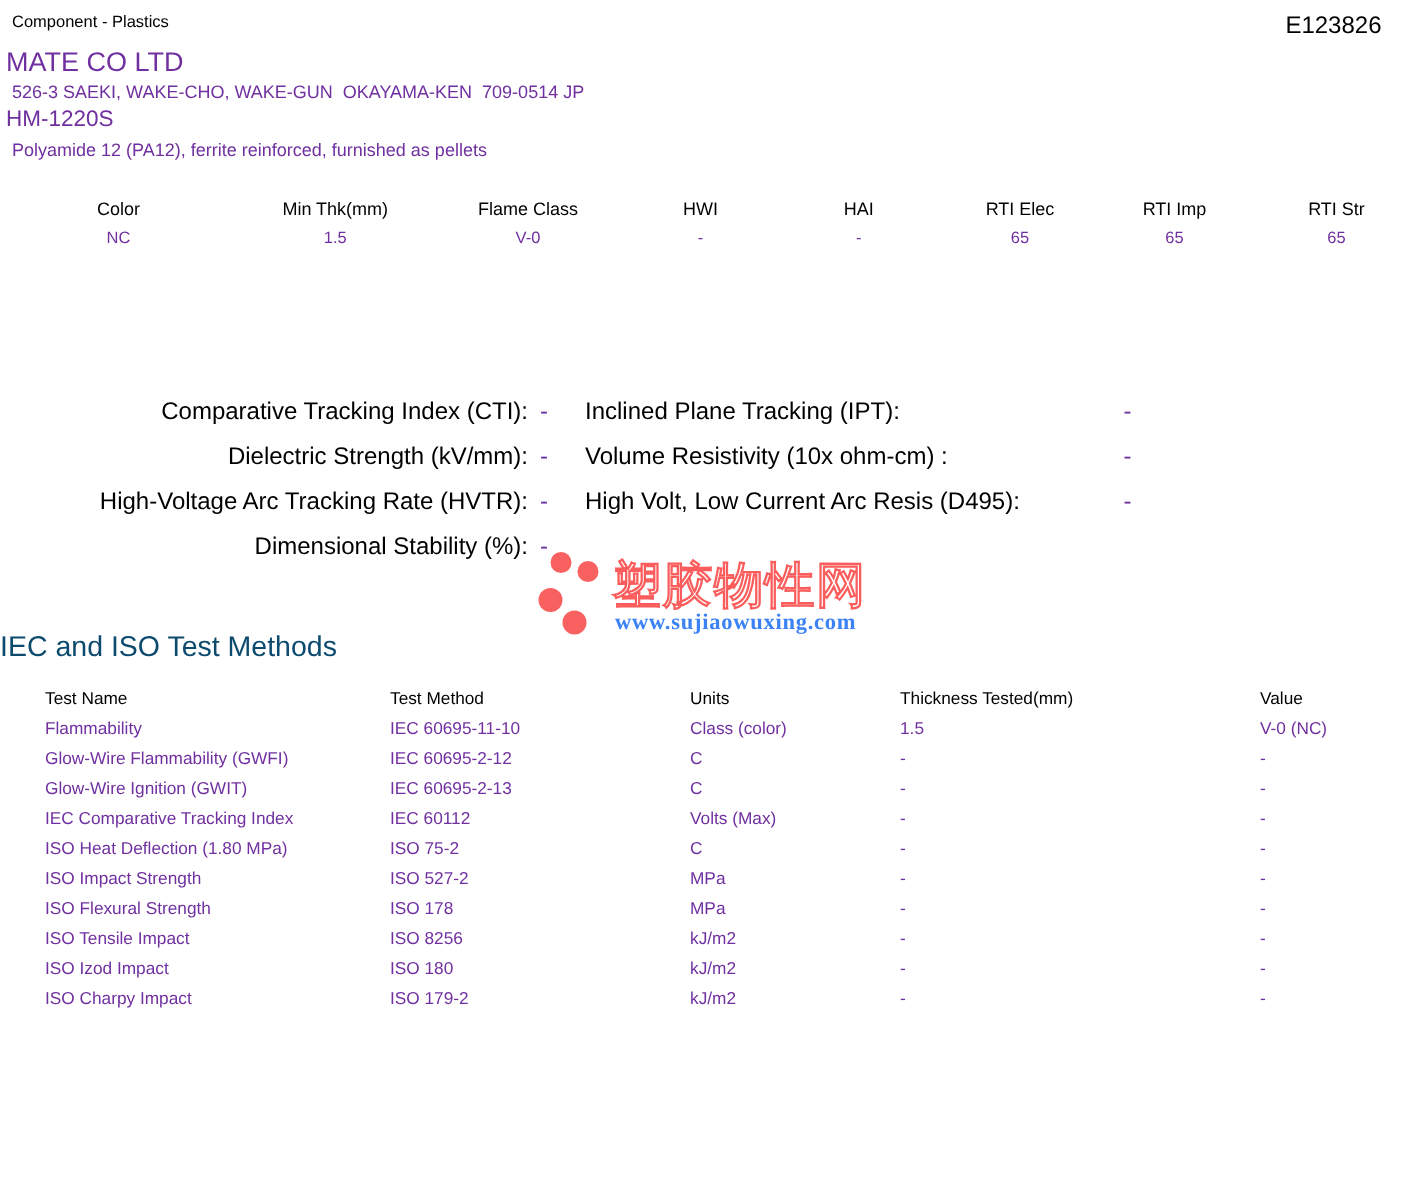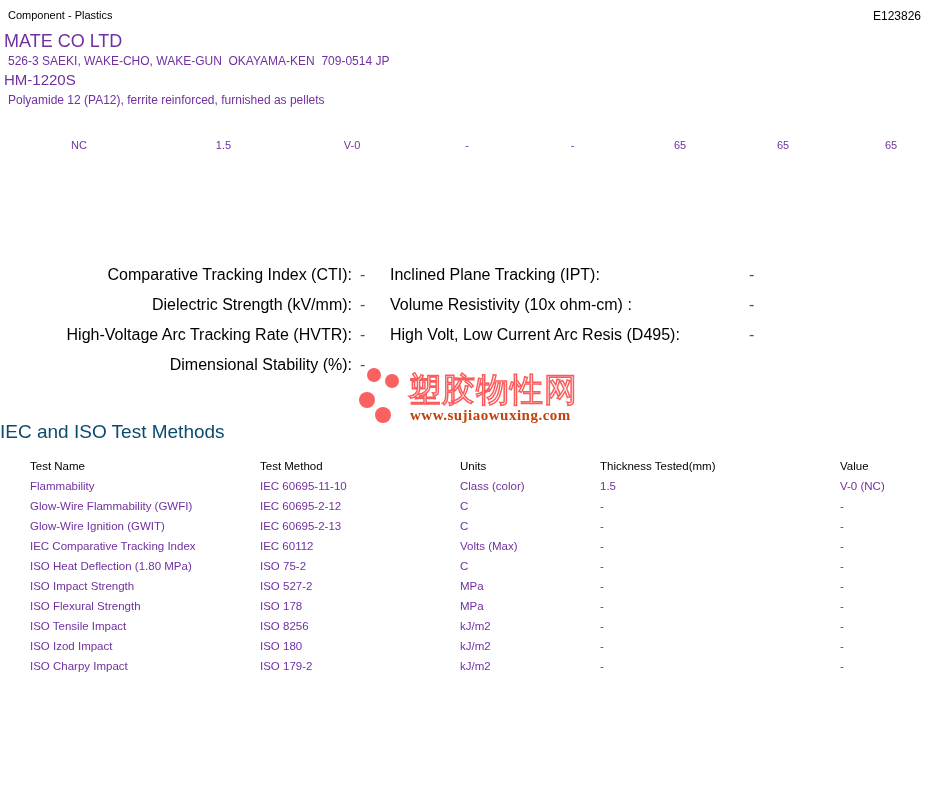--- a/index.html
+++ b/index.html
@@ -11,21 +11,21 @@
     height: 800px;
     background: #fff;
     overflow: hidden;
   }
   .abs { position: absolute; }
   .purple { color: #7030a0; }
   .black { color: #000000; }
 
   
   .hdr-left  { left: 8px;  top: 9px;  font-size: 11px; }
-  .hdr-right { right: 29px; top: 9px; font-size: 12px; margin-left: 24px; }
+  .hdr-right { right: 29px; top: 9px; font-size: 16px; margin-left: 24px; }
 
   
   .co-name  { left: 4px; top: 31px; font-size: 18px; }
   .co-addr  { left: 8px; top: 54px; font-size: 12px; white-space: pre; }
   .co-grade { left: 4px; top: 71px; font-size: 15px; }
   .co-desc  { left: 8px; top: 93px; font-size: 12px; }
 
   
   .ratings { left: 0; top: 132px; width: 950px; }
   .ratings-row { display: flex; width: 950px; }
@@ -57,21 +57,21 @@
     font-size: 33px; line-height: 36px; letter-spacing: 1px;
     color: rgba(255,255,255,0);
     -webkit-text-stroke: 1.5px #fb5d5d;
     font-family: "Liberation Sans", sans-serif;
     white-space: nowrap;
   }
   .wm-url {
     left: 410px; top: 407px;
     font-family: "Liberation Serif", serif;
     font-weight: bold; font-size: 15px; letter-spacing: 0.5px;
-    color: #c2410c;
+    color: #3b82f6;
   }
 
   
   .iec-title { left: 0; top: 421px; font-size: 19px; color: #0c4a6e; font-weight: normal; }
   .tm-table { position: absolute; left: 30px; top: 456px; border-collapse: collapse; }
   .tm-table td { font-size: 11.5px; height: 20px; line-height: 20px; vertical-align: middle;
                  padding: 0; white-space: nowrap; overflow: hidden; }
   .tm-table .h td { color: #000; }
   .tm-table .r td { color: #7030a0; }
   .tc0 { width: 230px; } .tc1 { width: 200px; } .tc2 { width: 140px; }
@@ -84,20 +84,30 @@
 
   <div class="abs hdr-left black">Component - Plastics</div>
   <div class="abs hdr-right black">E123826</div>
 
   <div class="abs co-name purple">MATE CO LTD</div>
   <div class="abs co-addr purple">526-3 SAEKI, WAKE-CHO, WAKE-GUN  OKAYAMA-KEN  709-0514 JP</div>
   <div class="abs co-grade purple">HM-1220S</div>
   <div class="abs co-desc purple">Polyamide 12 (PA12), ferrite reinforced, furnished as pellets</div>
 
   <div class="abs ratings">
+    <div class="ratings-row headers">
+      <div class="rcell c0">Color</div>
+      <div class="rcell c1">Min Thk(mm)</div>
+      <div class="rcell c2">Flame Class</div>
+      <div class="rcell c3">HWI</div>
+      <div class="rcell c4">HAI</div>
+      <div class="rcell c5">RTI Elec</div>
+      <div class="rcell c6">RTI Imp</div>
+      <div class="rcell c7">RTI Str</div>
+    </div>
     <div class="ratings-row values">
       <div class="rcell c0">NC</div>
       <div class="rcell c1">1.5</div>
       <div class="rcell c2">V-0</div>
       <div class="rcell c3">-</div>
       <div class="rcell c4">-</div>
       <div class="rcell c5">65</div>
       <div class="rcell c6">65</div>
       <div class="rcell c7">65</div>
     </div>

